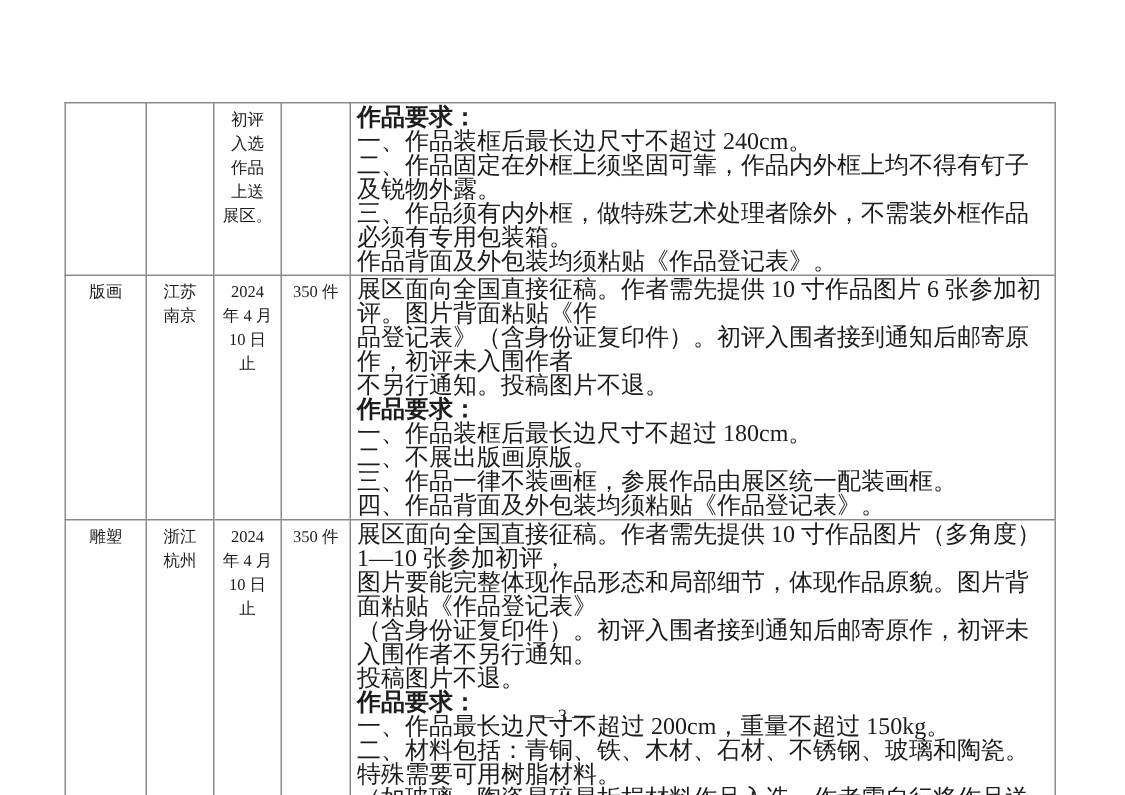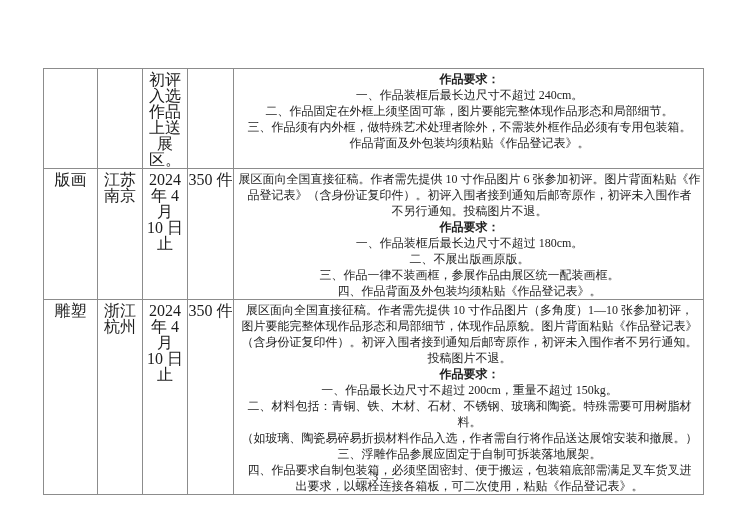--- a/index.html
+++ b/index.html
@@ -15,29 +15,29 @@
   table.doc-table {
     position: absolute;
     left: 43px; top: 68px;
     width: 660px;
     border-collapse: collapse;
     table-layout: fixed;
   }
   .doc-table td {
     border: 1px solid #8c8c8c;
     vertical-align: top;
-    font-size: 16px;
+    font-size: 11px;
     line-height: 16px;
     overflow: hidden;
   }
   .doc-table td.center { text-align: center; padding-top: 3px; }
   .doc-table td.req {
-    text-align: center;
+    text-align: left;
     padding: 2px 2px 0 4px;
-    font-size: 12px;
+    font-size: 16px;
   }
   tr.r0 { height: 81px; }
   tr.r1 { height: 130px; }
   tr.r2 { height: 176px; }
 
   .lines { white-space: pre-line; }
   .req-header { font-weight: bold; }
 
   .footer {
     position: absolute;
@@ -77,21 +77,21 @@
 上送
 展区。</div>
         </td>
         <td class="center">
           <span></span>
         </td>
         <td class="req">
           <div class="lines"></div>
           <div class="req-header">作品要求：</div>
           <div class="lines">一、作品装框后最长边尺寸不超过 240cm。
-二、作品固定在外框上须坚固可靠，图片要能完整体现作品形态和局部细节。
+二、作品固定在外框上须坚固可靠，作品内外框上均不得有钉子及锐物外露。
 三、作品须有内外框，做特殊艺术处理者除外，不需装外框作品必须有专用包装箱。
 作品背面及外包装均须粘贴《作品登记表》。</div>
         </td>
       </tr>
 
       <tr class="r1">
         <td class="center">
           <span>版画</span>
         </td>
         <td class="center">

